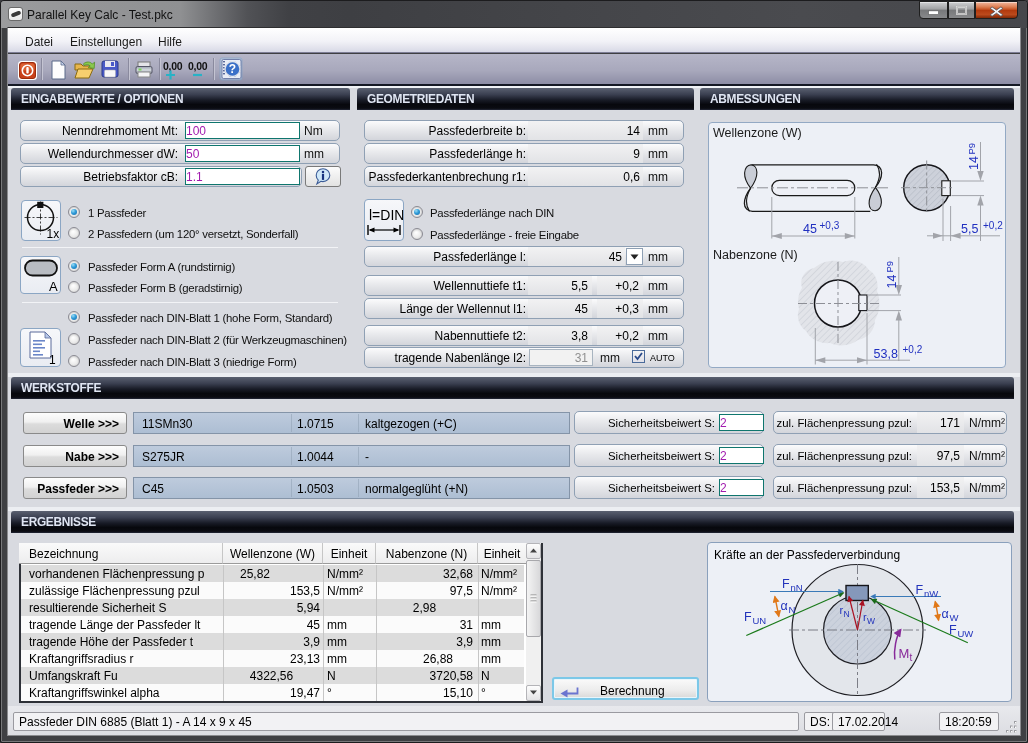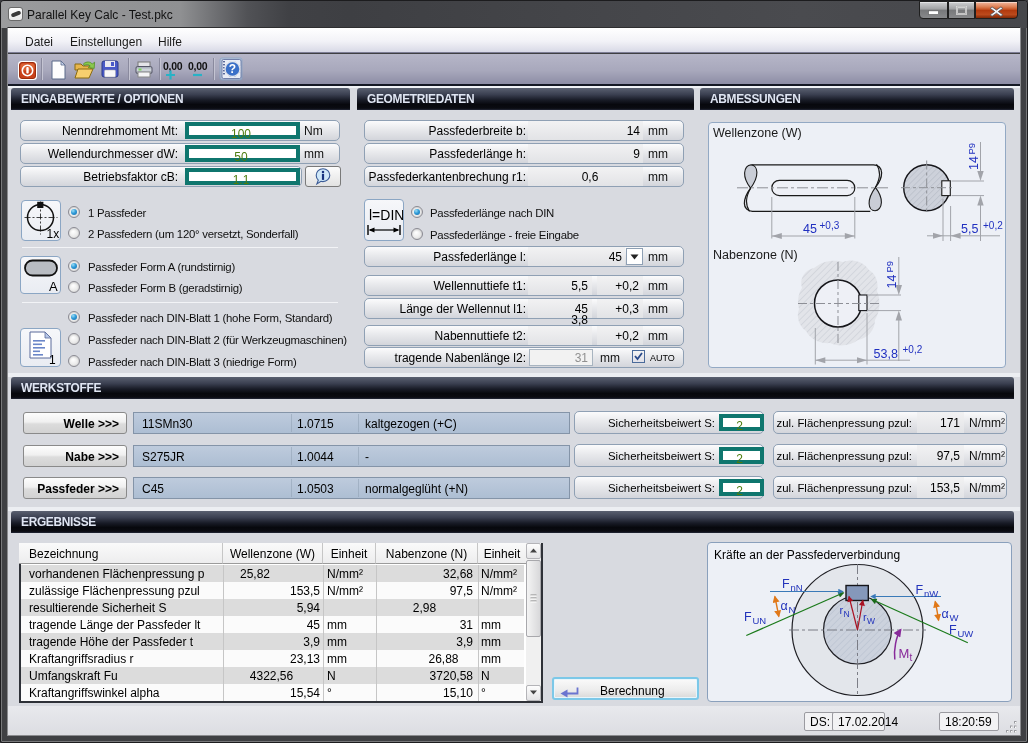--- a/index.html
+++ b/index.html
@@ -22,21 +22,21 @@
 #tblight{left:8px;top:86px;width:1012px;height:2px;background:#f0f2f6}
 #client{left:8px;top:88px;width:1012px;height:618px;background:#d8dae0}
 #statusbar{left:8px;top:706px;width:1012px;height:29px;background:linear-gradient(#e8e9ed,#dcdde2)}
 .stfield{position:absolute;top:6px;height:19px;background:#f2f2f4;border:1px solid #9a9aa0;border-radius:2px}
 .stfield span{position:absolute;left:5px;top:2px;white-space:nowrap}
 
 .sechdr{position:absolute;height:22px;background:linear-gradient(#5a6070 0,#3a3f50 30%,#181b26 55%,#07080d 75%,#0a0b11 92%,#232737 100%);border-radius:3px 3px 0 0;color:#dfe5f2;font-weight:bold;letter-spacing:-0.3px;line-height:22px;padding-left:10px;font-size:11.9px}
 
 .grow{position:absolute;height:20px;border:1px solid #8fa0b4;border-radius:5px;background:linear-gradient(#fbfbfc 0,#e8e9ec 45%,#d3d5db 100%);overflow:hidden}
 .valzone{position:absolute;top:1px;bottom:1px;background:linear-gradient(#f2f2f3,#e2e3e6);text-align:right;color:#101010;padding-top:2px}
-.wfield{position:absolute;background:#fff;border:4px solid #0f766e;text-align:center;color:#4d7c0f}
+.wfield{position:absolute;background:#fff;border:1px solid #0f766e;text-align:left;color:#a21caf}
 .unit{position:absolute;top:3px;color:#101010}
 
 .radio{position:absolute;width:12px;height:12px;border-radius:50%;background:radial-gradient(circle at 40% 35%,#ffffff 0,#ececec 55%,#c9c9c9 100%);border:1px solid #8a8a92;box-shadow:inset 0 1px 2px rgba(0,0,0,.15)}
 .radio.on::after{content:"";position:absolute;left:2px;top:2px;width:6px;height:6px;border-radius:50%;background:radial-gradient(circle at 35% 30%,#9adcf5 0,#2f9bd8 45%,#1569a8 100%)}
 .rlbl{position:absolute;color:#101010;white-space:nowrap;font-size:11.4px;letter-spacing:-0.25px;padding-top:1px}
 .iconbox{position:absolute;background:linear-gradient(#f6f7fa,#e9ecf2);border:1px solid #8ba6c4;border-radius:4px}
 .sep{position:absolute;height:1px;background:#b9bbc2;border-bottom:1px solid #f2f3f6}
 
 .wbtn{position:absolute;width:104px;height:22px;background:linear-gradient(#fdfdfd 0,#f0f0f0 45%,#dcdcdc 55%,#d2d2d2 100%);border:1px solid #8a8a8a;border-radius:3px;font-weight:bold;text-align:right;padding:4px 7px 0 0}
 .matfield{position:absolute;height:22px;background:linear-gradient(#becbdd,#adbed3);border:1px solid #8494a8}
@@ -77,20 +77,23 @@
   </div>
 <div class="abs" id="menubar"></div>
 <div class="abs menuitem" style="left:25px">Datei</div>
 <div class="abs menuitem" style="left:70px">Einstellungen</div>
 <div class="abs menuitem" style="left:158px">Hilfe</div>
 <div class="abs" id="toolbar"></div>
 <div class="abs" id="tbdark"></div>
 <div class="abs" id="tblight"></div>
 <div class="abs" id="client"></div>
 <div class="abs" id="statusbar">
+<div class="stfield" style="left:5px;width:786px">
+      <span>Passfeder DIN 6885 (Blatt 1) - A 14 x 9 x 45</span>
+    </div>
 <div class="stfield" style="left:796px;width:60px">
       <span>DS: 2</span>
     </div>
 <div class="stfield" style="left:824px;width:53px">
       <span>17.02.2014</span>
     </div>
 <div class="stfield" style="left:931px;width:60px">
       <span>18:20:59</span>
     </div>
 <svg style="position:absolute;right:2px;bottom:2px" width="14" height="14">
@@ -259,21 +262,21 @@
 <div class="grow" style="left:364px;top:143px;width:320px;height:21px"></div>
 <div class="grow" style="left:364px;top:166px;width:320px;height:21px"></div>
 <div class="valzone" style="left:528px;top:121px;height:19px;width:115px"></div>
 <div class="valzone" style="left:528px;top:144px;height:19px;width:115px"></div>
 <div class="valzone" style="left:528px;top:167px;height:19px;width:115px"></div>
 <div class="abs" style="left:340px;top:124px;width:186px;text-align:right">Passfederbreite b:</div>
 <div class="abs" style="left:340px;top:147px;width:186px;text-align:right">Passfederlänge h:</div>
 <div class="abs" style="left:330px;top:170px;width:196px;text-align:right">Passfederkantenbrechung r1:</div>
 <div class="abs" style="left:540px;top:124px;width:100px;text-align:right">14</div>
 <div class="abs" style="left:540px;top:147px;width:100px;text-align:right">9</div>
-<div class="abs" style="left:540px;top:170px;width:100px;text-align:center">0,6</div>
+<div class="abs" style="left:540px;top:170px;width:100px;text-align:right">0,6</div>
 <div class="unit" style="left:648px;top:124px">mm</div>
 <div class="unit" style="left:648px;top:147px">mm</div>
 <div class="unit" style="left:648px;top:170px">mm</div>
 
 <div class="iconbox" style="left:364px;top:199px;width:40px;height:42px">
 <svg width="38" height="40" viewBox="0 0 38 40">
       <text x="4" y="20" font-size="14" fill="#000">l=DIN</text>
       <g stroke="#000" stroke-width="1.4">
         <path d="M3 25 v10 M35 25 v10"></path>
         <path d="M5 30 h28" stroke-width="1.2"></path>
@@ -305,21 +308,21 @@
 <div class="valzone" style="left:528px;top:326px;height:19px;width:64px"></div>
 <div class="valzone" style="left:597px;top:326px;height:19px;width:46px"></div>
 <div class="abs" style="left:340px;top:279px;width:186px;text-align:right">Wellennuttiefe t1:</div>
 <div class="abs" style="left:340px;top:302px;width:186px;text-align:right">Länge der Wellennut l1:</div>
 <div class="abs" style="left:340px;top:329px;width:186px;text-align:right">Nabennuttiefe t2:</div>
 <div class="abs" style="left:340px;top:351px;width:186px;text-align:right">tragende Nabenlänge l2:</div>
 <div class="abs" style="left:528px;top:279px;width:60px;text-align:right">5,5</div>
 <div class="abs" style="left:597px;top:279px;width:42px;text-align:right">+0,2</div>
 <div class="abs" style="left:528px;top:302px;width:60px;text-align:right">45</div>
 <div class="abs" style="left:597px;top:302px;width:42px;text-align:right">+0,3</div>
-<div class="abs" style="left:528px;top:313px;width:60px;text-align:right">3,8</div>
+<div class="abs" style="left:528px;top:329px;width:60px;text-align:right">3,8</div>
 <div class="abs" style="left:597px;top:329px;width:42px;text-align:right">+0,2</div>
 <div class="unit" style="left:648px;top:279px">mm</div>
 <div class="unit" style="left:648px;top:302px">mm</div>
 <div class="unit" style="left:648px;top:329px">mm</div>
 <div class="abs" style="left:529px;top:349px;width:64px;height:17px;background:#f2f2f2;border:1px solid #a8b4c0;color:#909090;text-align:right;padding:1px 4px 0 0">31</div>
 <div class="unit" style="left:600px;top:351px">mm</div>
 <div class="abs" style="left:632px;top:350px;width:13px;height:13px;background:linear-gradient(#f4f4f4,#e0e0e8);border:1px solid #4a6a9a"><svg width="11" height="11">
       <path d="M2 5 l2.5 3 L9 2" fill="none" stroke="#2a4a8a" stroke-width="1.8"></path>
     </svg></div>
 <div class="abs" style="left:650px;top:353px;font-size:9px">AUTO</div>
@@ -487,33 +490,33 @@
       <span class="td" style="left:8px">tragende Höhe der Passfeder t</span>
       <span class="td" style="left:202px;width:97px;text-align:right">3,9</span>
       <span class="td" style="left:306px">mm</span>
       <span class="td" style="left:355px;width:97px;text-align:right">3,9</span>
       <span class="td" style="left:460px">mm</span>
     </div>
 <div class="tr white" style="left:21px;top:650px">
       <span class="td" style="left:8px">Kraftangriffsradius r</span>
       <span class="td" style="left:202px;width:97px;text-align:right">23,13</span>
       <span class="td" style="left:306px">mm</span>
-      <span class="td" style="left:374px;width:97px;text-align:center">26,88</span>
+      <span class="td" style="left:335px;width:97px;text-align:right">26,88</span>
       <span class="td" style="left:460px">mm</span>
     </div>
 <div class="tr gray" style="left:21px;top:667px">
       <span class="td" style="left:8px">Umfangskraft Fu</span>
       <span class="td" style="left:202px;width:97px;text-align:center">4322,56</span>
       <span class="td" style="left:306px">N</span>
       <span class="td" style="left:355px;width:97px;text-align:right">3720,58</span>
       <span class="td" style="left:460px">N</span>
     </div>
 <div class="tr white" style="left:21px;top:684px">
       <span class="td" style="left:8px">Kraftangriffswinkel alpha</span>
-      <span class="td" style="left:202px;width:97px;text-align:right">15,54</span>
+      <span class="td" style="left:202px;width:97px;text-align:right">19,47</span>
       <span class="td" style="left:306px">°</span>
       <span class="td" style="left:355px;width:97px;text-align:right">15,10</span>
       <span class="td" style="left:460px">°</span>
     </div>
 <div class="abs" style="left:223px;top:565px;width:1px;height:136px;background:#c6c6c6"></div>
 <div class="abs" style="left:323px;top:565px;width:1px;height:136px;background:#c6c6c6"></div>
 <div class="abs" style="left:376px;top:565px;width:1px;height:136px;background:#c6c6c6"></div>
 <div class="abs" style="left:478px;top:565px;width:1px;height:136px;background:#c6c6c6"></div>
 </div>
 

